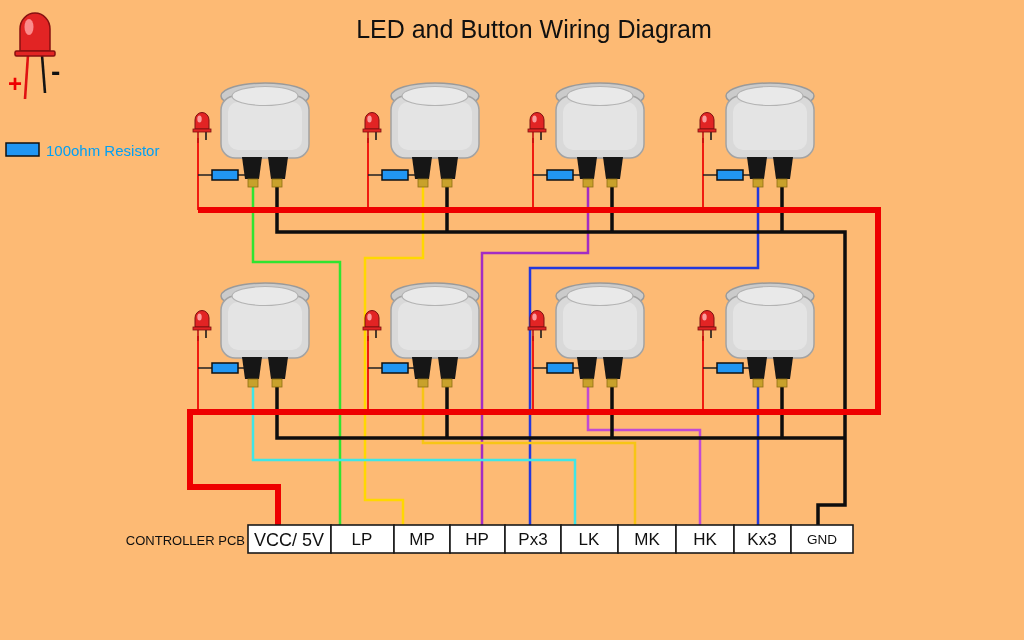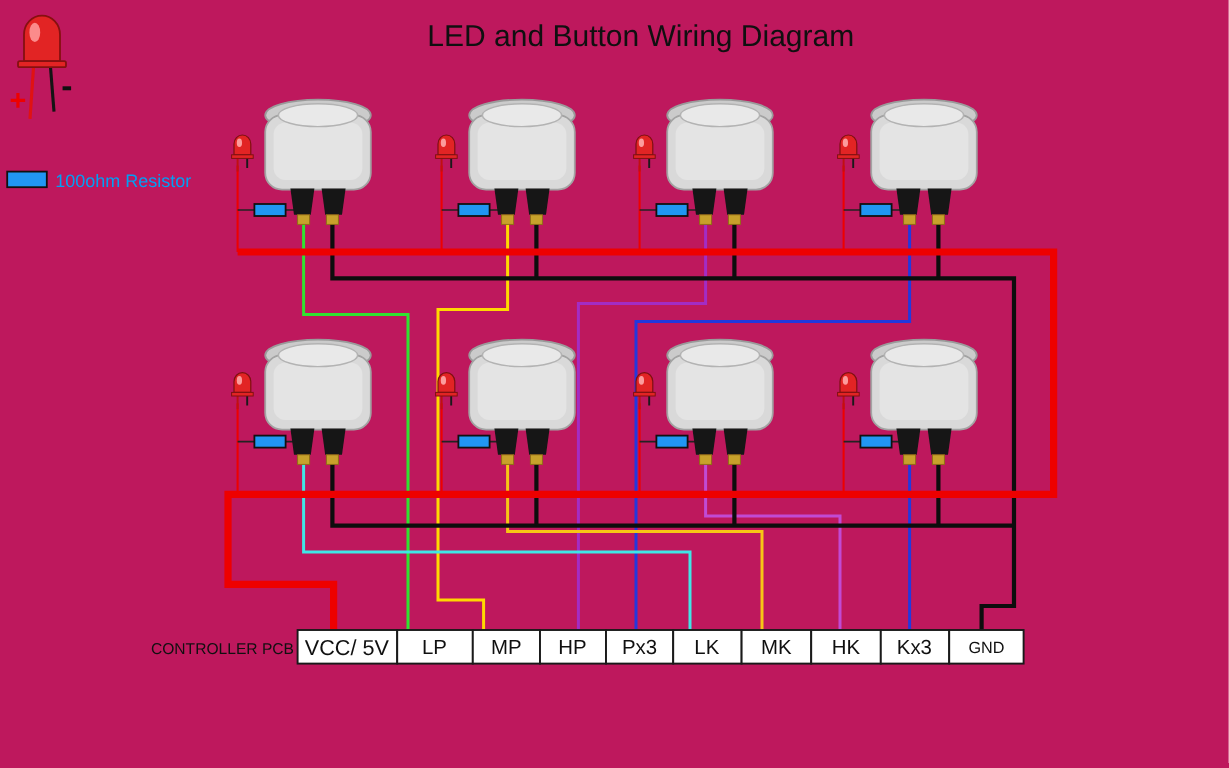--- a/index.html
+++ b/index.html
@@ -1,16 +1,16 @@
 <!DOCTYPE html>
 <html><head>
 <meta charset="utf-8">
 <style>
   html,body{margin:0;padding:0;background:#ffffff;font-family:"Liberation Sans",sans-serif;}
-  .stage{position:relative;width:1024px;height:640px;background:#be185d;overflow:hidden;}
+  .stage{position:relative;width:1024px;height:640px;background:#fdba74;overflow:hidden;}
   svg{display:block;}
   text{font-family:"Liberation Sans",sans-serif;}
   .title-text{font-size:25px;font-weight:500;fill:#101010;}
   .plus-label{font-size:24px;font-weight:bold;}
   .minus-label{font-size:28px;font-weight:bold;fill:#101010;}
   .res-label{font-size:15px;}
   .pcb-name{font-size:13px;fill:#101010;}
   .term{font-size:17px;fill:#101010;text-anchor:middle;}
   .term-lg{font-size:18px;}
   .term-sm{font-size:13.5px;}

